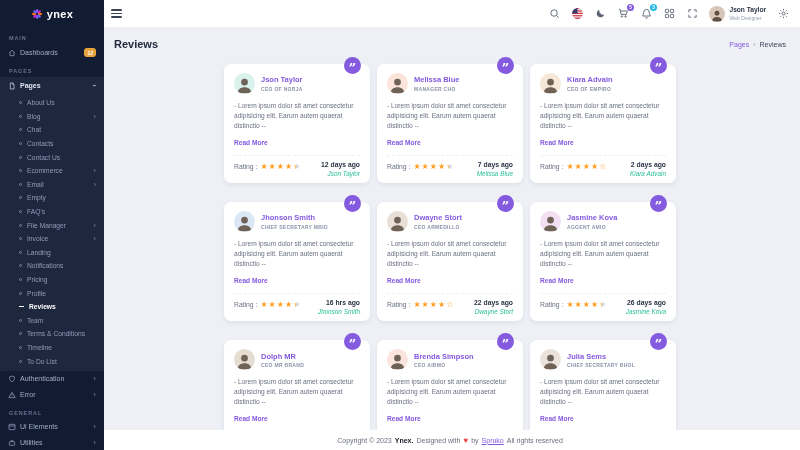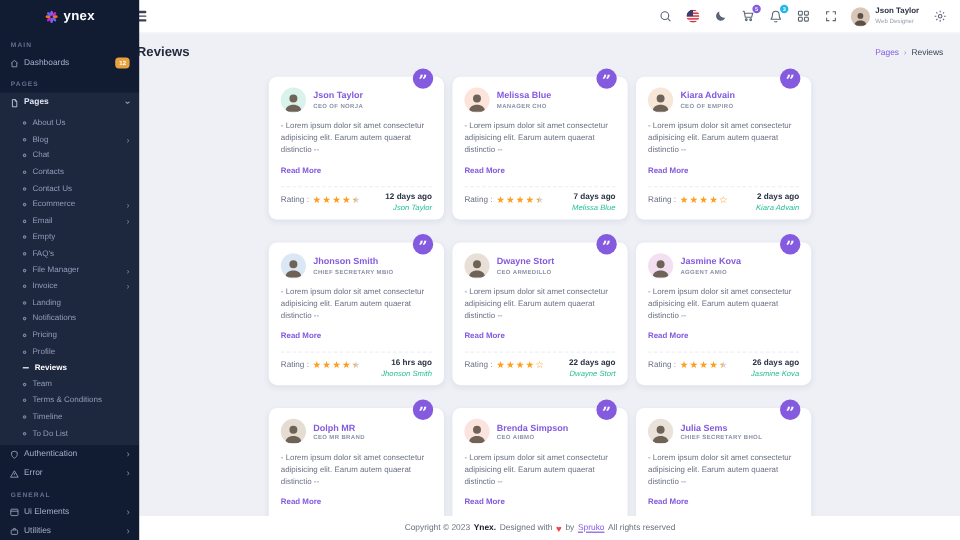--- a/index.html
+++ b/index.html
@@ -1,20 +1,20 @@
 <!DOCTYPE html>
 <html><head>
 <meta charset="utf-8">
 <style>
   * { margin:0; padding:0; box-sizing:border-box; }
   html,body { width:800px; height:450px; }
   body { font-family:"Liberation Sans", sans-serif; background:#eef0f6; position:relative; overflow:hidden; }
 
   
-  .sidebar { position:absolute; left:0; top:0; width:116px; height:450px; background:#111c33; color:#a3adc9; z-index:6; overflow:hidden; }
+  .sidebar { position:absolute; left:0; top:0; width:104px; height:450px; background:#111c33; color:#a3adc9; z-index:6; overflow:hidden; }
   .logo-row { height:28px; display:flex; align-items:center; justify-content:center; gap:4px; }
   .logo-ico { width:12px; height:12px; }
   .logo-text { color:#fff; font-weight:bold; font-size:11px; letter-spacing:.3px; }
   .side-label { font-size:5.5px; letter-spacing:.9px; color:#67718e; padding:7px 9px 3px; font-weight:bold; text-transform:uppercase; }
   .side-item { display:flex; align-items:center; gap:4px; padding:4px 8px; font-size:7px; color:#a3adc9; cursor:pointer; }
   .side-item svg { width:8px; height:8px; flex:none; }
   .side-item .grow { flex:1; }
   .badge-count { background:#e8a23d; color:#fff; font-size:5px; padding:1.5px 3px; border-radius:3px; font-weight:bold; }
   .side-arrow { font-size:8px; color:#7c86a3; line-height:1; }
   .pages-block { background:rgba(255,255,255,0.05); }

